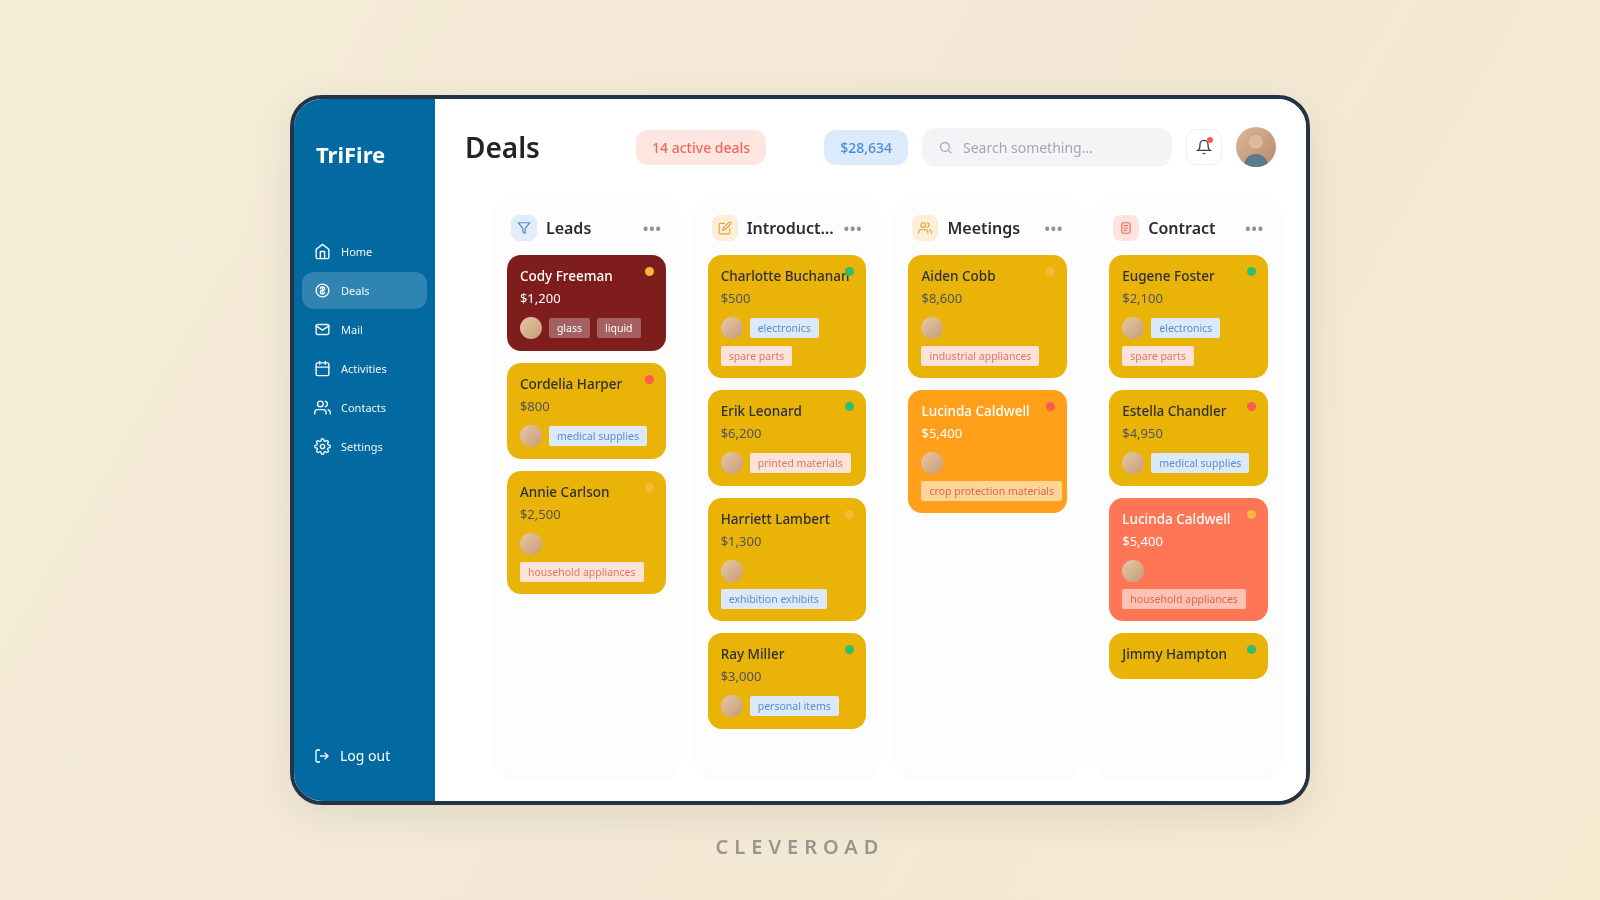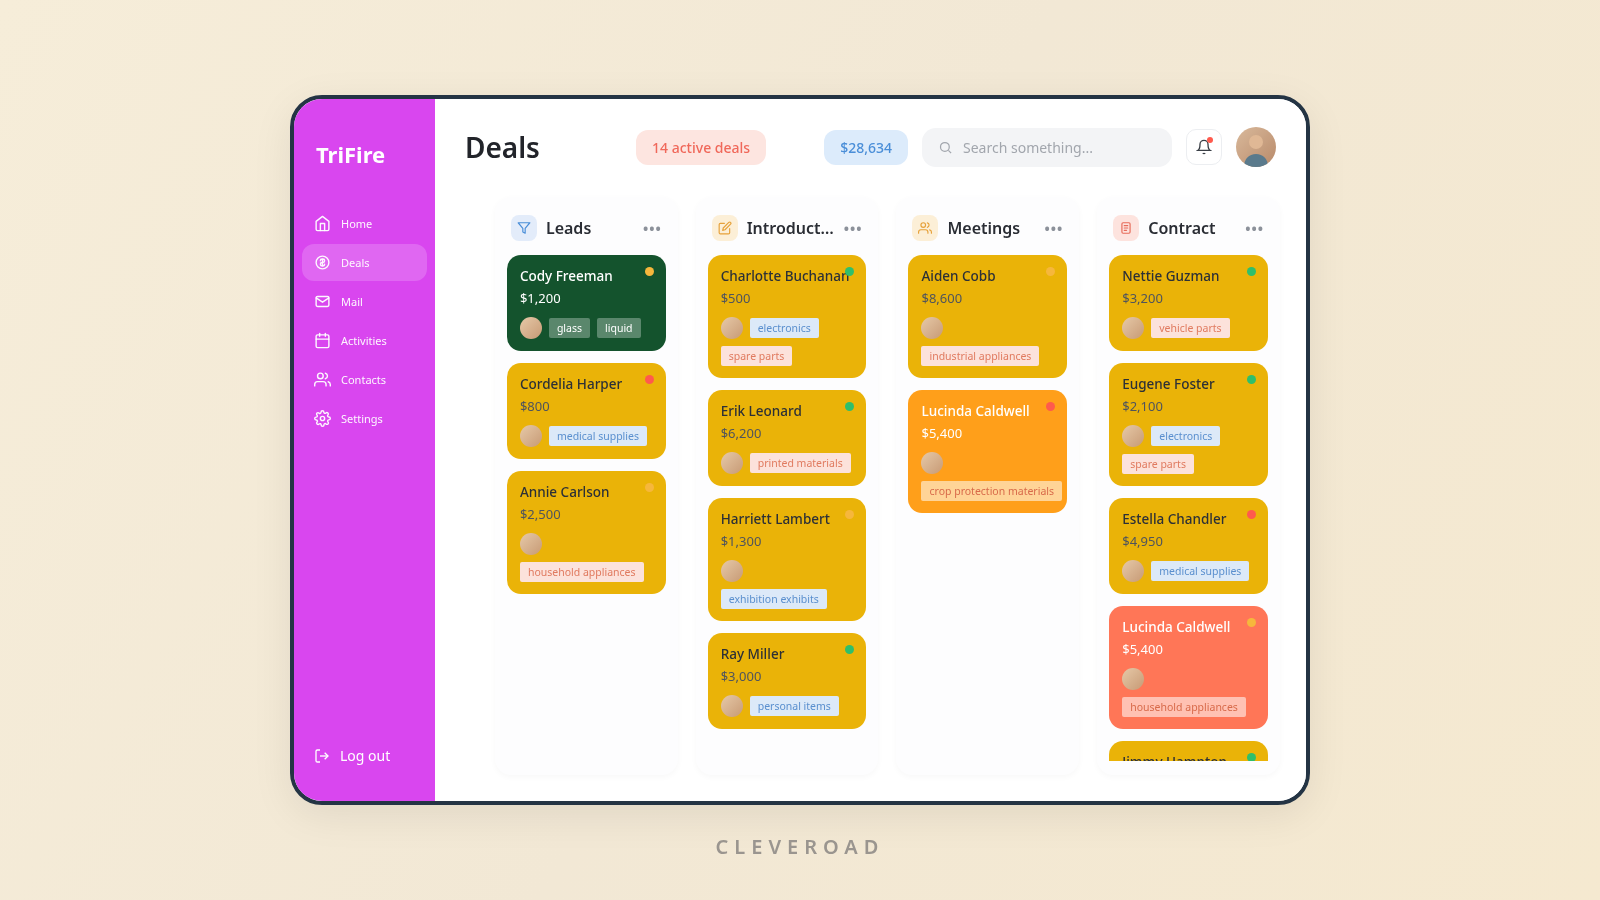--- a/index.html
+++ b/index.html
@@ -1,19 +1,19 @@
 <!DOCTYPE html>
 <html><head>
 <meta charset="utf-8">
 <style>
   * { box-sizing: border-box; margin: 0; padding: 0; font-family: 'Segoe UI', system-ui, sans-serif; }
   body { background: linear-gradient(120deg, #f6edd9 0%, #f2e8d5 50%, #f5e9d0 100%); width: 1600px; height: 900px; display: flex; align-items: center; justify-content: center; position: relative; }
   .footer-brand { position: absolute; bottom: 40px; left: 50%; transform: translateX(-50%); color: #9a958f; letter-spacing: 6px; font-size: 20px; font-weight: 600; }
   .app-frame { width: 1020px; height: 710px; background: #ffffff; border: 4px solid #243444; border-radius: 32px; overflow: hidden; display: flex; box-shadow: 0 10px 40px rgba(0,0,0,0.08); }
-  .sidebar { width: 143px; background: #d946ef; color: #fff; display: flex; flex-direction: column; padding: 30px 0 16px 0; }
+  .sidebar { width: 143px; background: #0369a1; color: #fff; display: flex; flex-direction: column; padding: 30px 0 16px 0; gap: 28px; }
   .logo { font-size: 22px; font-weight: 700; padding: 10px 0 36px 22px; }
   .nav { display: flex; flex-direction: column; gap: 2px; padding: 0 8px; flex: 1; }
   .nav-item { display: flex; align-items: center; gap: 10px; padding: 10px 12px; border-radius: 12px; font-size: 11px; cursor: pointer; color: rgba(255,255,255,0.95); }
   .nav-item.active { background: rgba(255,255,255,0.18); }
   .nav-item svg { width: 17px; height: 17px; flex-shrink: 0; }
   .logout { display: flex; align-items: center; gap: 10px; padding: 12px 20px 20px 20px; font-size: 14px; cursor: pointer; }
   .logout svg { width: 16px; height: 16px; }
 
   .main { flex: 1; display: flex; flex-direction: column; background: #fff; }
   .topbar { display: flex; align-items: center; gap: 14px; padding: 28px 30px 12px 30px; }
@@ -30,21 +30,21 @@
 
   .board { flex: 1; display: flex; gap: 18px; padding: 18px 26px 26px 26px; overflow: hidden; margin-left: 34px; }
   .column { flex: 1; min-width: 0; background: #fdfdfe; border-radius: 16px; padding: 14px 12px; box-shadow: 0 2px 6px rgba(0,0,0,0.03); display:flex; flex-direction:column; }
   .col-head { display: flex; align-items: center; gap: 9px; padding: 4px 4px 14px 4px; }
   .col-icon { width: 26px; height: 26px; border-radius: 8px; display:flex; align-items:center; justify-content:center; }
   .col-icon svg { width: 14px; height: 14px; }
   .col-title { font-size: 16px; font-weight: 600; color: #2a2d34; flex:1; white-space:nowrap; overflow:hidden; text-overflow:ellipsis;}
   .col-more { color: #8c919a; cursor:pointer; font-weight:700; letter-spacing:1px; font-size:14px; }
   .cards { display:flex; flex-direction:column; gap:12px; overflow-y:auto; }
   .card { border-radius: 14px; padding: 12px 13px; position: relative; background:#eab308; cursor:pointer; }
-  .card.hl-blue { background:#14532d; color:#fff; }
+  .card.hl-blue { background:#7f1d1d; color:#fff; }
   .card.hl-orange { background:#ff9f1a; color:#fff; }
   .card.hl-coral { background:#ff7657; color:#fff; }
   .card-name { font-size: 13.5px; font-weight:500; margin-bottom:4px; }
   .card-amount { font-size: 13px; margin-bottom:10px; }
   .card:not([class*="hl-"]) .card-name { color:#2c3037; }
   .card:not([class*="hl-"]) .card-amount { color:#4f545d; }
   .status-dot { position:absolute; top:12px; right:12px; width:9px; height:9px; border-radius:50%; }
   .dot-green{background:#2fbf6b;} .dot-yellow{background:#f6b73c;} .dot-red{background:#ff5a4d;}
   .card-foot { display:flex; align-items:center; gap:7px; flex-wrap:wrap; }
   .mini-av { width:22px; height:22px; border-radius:50%; background:linear-gradient(135deg,#e6c9a8,#c79a75); flex-shrink:0; }
@@ -281,29 +281,20 @@
                 <line x1="9" y1="12" x2="15" y2="12"></line>
                 <line x1="9" y1="16" x2="13" y2="16"></line>
               </svg>
             </span>
       <span class="col-title">Contract</span>
       <span class="col-more">•••</span>
     </div>
     <div class="cards">
             <div class="card">
       <span class="status-dot dot-green"></span>
-      <div class="card-name">Nettie Guzman</div>
-      <div class="card-amount">$3,200</div>
-      <div class="card-foot">
-        <span class="mini-av"></span>
-                <span class="tag tag-peach">vehicle parts</span>
-      </div>
-    </div>
-            <div class="card">
-      <span class="status-dot dot-green"></span>
       <div class="card-name">Eugene Foster</div>
       <div class="card-amount">$2,100</div>
       <div class="card-foot">
         <span class="mini-av"></span>
                 <span class="tag tag-blue">electronics</span>
                 <span class="tag tag-peach">spare parts</span>
       </div>
     </div>
             <div class="card">
       <span class="status-dot dot-red"></span>

